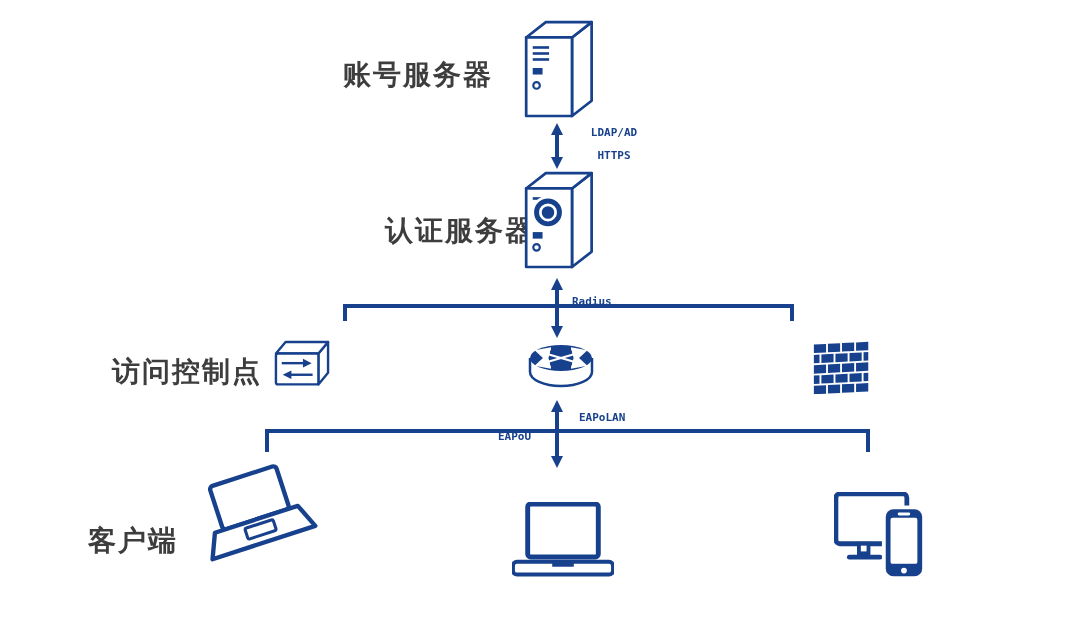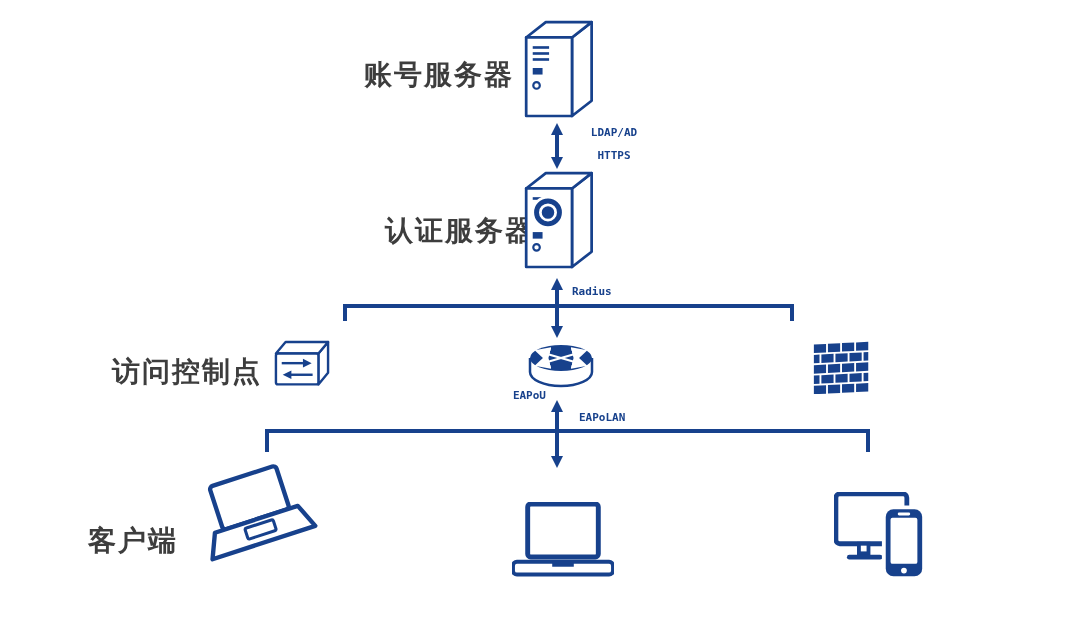--- a/index.html
+++ b/index.html
@@ -18,34 +18,34 @@
   }
   .cn-label{
     position:absolute;font-weight:bold;font-size:28px;color:var(--label);
     letter-spacing:2px;white-space:nowrap;font-family:"DejaVu Sans",sans-serif;
   }
   .proto{
     position:absolute;font-family:"DejaVu Sans Mono",monospace;font-weight:bold;
     font-size:11px;color:var(--primary);white-space:nowrap;line-height:13px;
   }
   .proto-ldap{left:586px;top:121px;width:56px;text-align:center;line-height:23px;}
-  .proto-radius{left:572px;top:285px;}
-  .proto-eapou{left:498px;top:389px;width:48px;text-align:right;}
+  .proto-radius{left:572px;top:295px;}
+  .proto-eapou{left:498px;top:430px;width:48px;text-align:left;}
   .proto-eapolan{left:569px;top:411px;padding-left:10px;}
   .icon{position:absolute;color:var(--primary);}
   .icon svg{display:block;width:100%;height:auto;}
   .icon-account{left:524px;top:20px;width:72px;}
   .icon-auth{left:524px;top:171px;width:72px;}
   .icon-switch{left:274px;top:340px;width:56px;}
   .icon-router{left:528px;top:342px;width:66px;}
   .icon-firewall{left:812px;top:340px;width:60px;}
   .icon-laptop3d{left:196px;top:464px;width:122px;}
   .icon-laptop{left:512px;top:502px;width:102px;}
   .icon-devices{left:834px;top:492px;width:92px;}
-  .lbl-account{left:364px;top:56px;}
+  .lbl-account{left:343px;top:56px;}
   .lbl-auth{left:385px;top:212px;}
   .lbl-access{left:112px;top:353px;}
   .lbl-client{left:88px;top:522px;}
 </style>
 </head>
 <body>
 
 <div class="canvas">
 
   <svg class="connectors" viewBox="0 0 1080 624" xmlns="http://www.w3.org/2000/svg">

